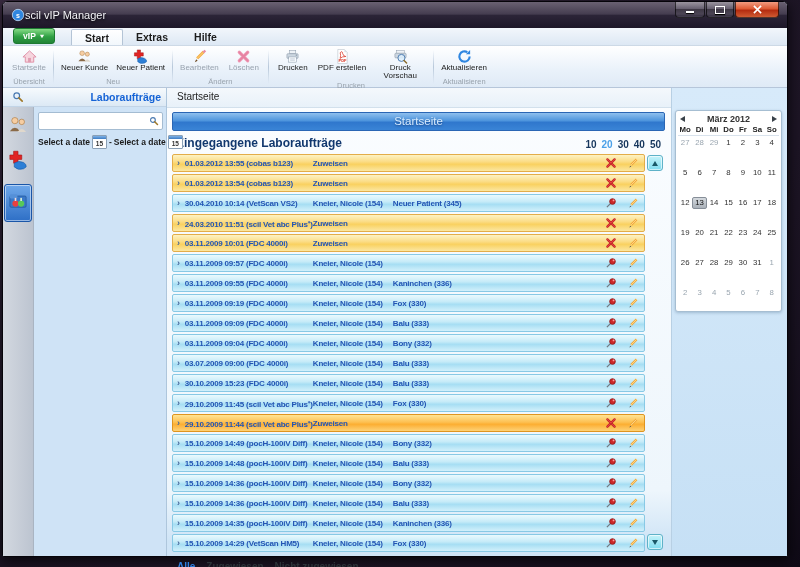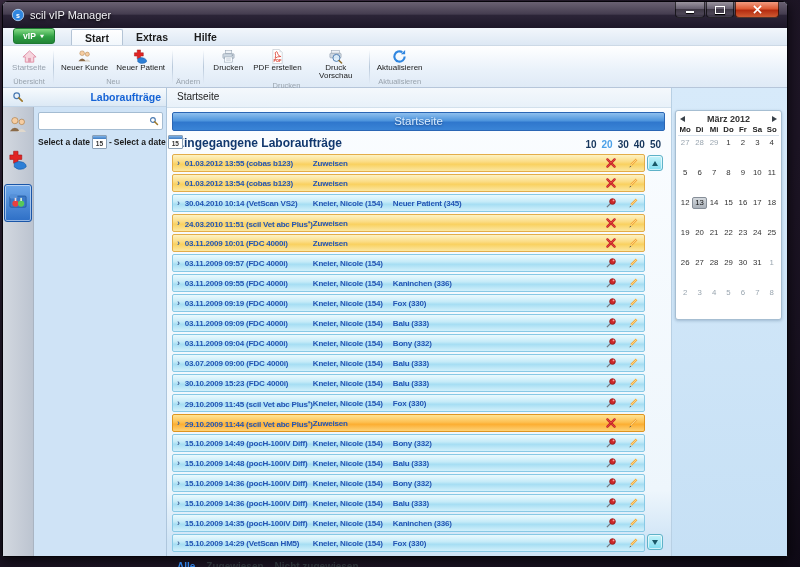--- a/index.html
+++ b/index.html
@@ -6,21 +6,21 @@
   body{width:800px;height:567px;overflow:hidden;position:relative;
        font-family:"Liberation Sans",sans-serif;
        background:radial-gradient(ellipse at 28% 8%, #5a4360 0%, #2a1f33 45%, #0f0a16 100%);}
   .window{position:absolute;left:2px;top:1px;width:784px;height:554px;
           background:#cfe4f6;border:1px solid #06040a;border-radius:5px 5px 2px 2px;
           box-shadow:0 0 0 1px rgba(255,255,255,.22) inset, 0 3px 14px rgba(0,0,0,.8);
           display:flex;flex-direction:column;}
   
   .titlebar{height:26px;flex:none;border-radius:4px 4px 0 0;position:relative;
             background:linear-gradient(#6a6172,#453d50 46%,#2b2437 52%,#1d1728);
-            display:flex;align-items:center;padding-left:8px;gap:5px;}
+            display:flex;align-items:center;padding-left:8px;}
   .titlebar .appic{width:14px;height:14px;display:inline-flex}
   .title-text{color:#f2f2f6;font-size:11px;text-shadow:0 1px 3px #000;}
   .winbtns{position:absolute;right:8px;top:0;display:flex;}
   .wbtn{height:15px;border:1px solid rgba(0,0,0,.65);border-top:none;border-radius:0 0 4px 4px;
         background:linear-gradient(rgba(255,255,255,.32),rgba(255,255,255,.1) 45%,rgba(0,0,0,.25) 50%,rgba(255,255,255,.12));
         display:flex;align-items:center;justify-content:center;margin-left:1px;}
   .wbtn.min{width:28px}.wbtn.max{width:26px}
   .wbtn.close{width:42px;background:linear-gradient(#f29b80,#dd5a34 45%,#b42c10 55%,#d05a32);}
   .glyph-min{width:8px;height:2px;background:#fff;margin-top:4px;box-shadow:0 1px 1px #000}
   .glyph-max{width:8px;height:6px;border:1.5px solid #fff;box-shadow:0 1px 1px #000}
@@ -96,21 +96,21 @@
   .scroll-btn{width:14px;height:14px;border-radius:3px;border:1px solid #5fb2c8;
               background:linear-gradient(#c5f3fa,#7fdcf0);display:flex;align-items:center;justify-content:center;
               box-shadow:0 0 0 1px rgba(255,255,255,.6) inset;}
   .tri-up{width:0;height:0;border-left:3.5px solid transparent;border-right:3.5px solid transparent;border-bottom:5px solid #1a5868}
   .tri-down{width:0;height:0;border-left:3.5px solid transparent;border-right:3.5px solid transparent;border-top:5px solid #1a5868}
   .footerlinks{flex:none;display:flex;gap:11px;padding:7px 0 0 5px;font-size:10px;font-weight:bold;}
   .flink{color:#2c3338}
   .flink.active{color:#2f7fe0}
   
   .rightpanel{width:107px;flex:none;background:linear-gradient(#d7eafa,#c6e0f5);padding:22px 5px 0 3px;border-left:1px solid #b8d0e4;}
-  .calendar{background:#fff;border:1px solid #a6bed2;border-radius:3px;box-shadow:0 1px 3px rgba(20,60,100,.25);padding:3px 2px 20px;}
+  .calendar{background:#fff;border:1px solid #a6bed2;border-radius:3px;box-shadow:0 1px 3px rgba(20,60,100,.25);padding:3px 2px 12px;}
   .cal-head{display:flex;align-items:center;padding:0 2px 1px;}
   .cal-month{flex:1;text-align:center;font-size:9px;font-weight:bold;color:#333;}
   .tri-left{width:0;height:0;border-top:3.5px solid transparent;border-bottom:3.5px solid transparent;border-right:5px solid #3a424a}
   .tri-right{width:0;height:0;border-top:3.5px solid transparent;border-bottom:3.5px solid transparent;border-left:5px solid #3a424a}
   .cal-days{display:grid;grid-template-columns:repeat(7,1fr);text-align:center;font-size:7.8px;font-weight:bold;color:#222;
             border-bottom:1px solid #d8e2ec;padding-bottom:1px;margin-bottom:1px;}
   .cal-grid{display:grid;grid-template-columns:repeat(7,1fr);text-align:center;font-size:7.8px;color:#333;row-gap:18px;}
   .cal-cell{padding:1px 0;border:1px solid transparent;border-radius:2px;line-height:8px;}
   .cal-cell.other{color:#9aa6b0}
   .cal-cell.today{background:linear-gradient(#d4d9de,#aab1b9);border-color:#868e98;color:#111;}
@@ -191,20 +191,42 @@
                 <path d="M10 21 q7 -5 15 -1 q5 3 4 7 l-4 3 q-9 3 -15 -3 z" fill="#2d7fd6" stroke="#1b5ea8"></path>
               </svg>
             </span>
             <span class="rcap">Neuer Patient</span>
           </div>
         </div>
         <div class="rlabel">Neu</div>
       </div>
       <span class="rsep"></span>
       <div class="rgroup">
+        <div class="rbuttons">
+          <div class="rbtn disabled">
+            <span class="ricon">
+              <svg viewBox="0 0 32 32">
+                <line x1="25" y1="6" x2="11" y2="20" stroke="#f2a93c" stroke-width="6"></line>
+                <line x1="25" y1="6" x2="11" y2="20" stroke="#ffd98c" stroke-width="2"></line>
+                <path d="M9 22 L6 28 L12 25 Z" fill="#6e4a22"></path>
+                <rect x="24" y="2" width="5" height="6" transform="rotate(45 26 5)" fill="#e88ca4"></rect>
+              </svg>
+            </span>
+            <span class="rcap">Bearbeiten</span>
+          </div>
+          <div class="rbtn disabled">
+            <span class="ricon">
+              <svg viewBox="0 0 32 32">
+                <path d="M7 7 L25 25 M25 7 L7 25" stroke="#f2a4bc" stroke-width="7" stroke-linecap="round"></path>
+                <path d="M7 7 L25 25 M25 7 L7 25" stroke="#e683a2" stroke-width="4" stroke-linecap="round"></path>
+              </svg>
+            </span>
+            <span class="rcap">Löschen</span>
+          </div>
+        </div>
         <div class="rlabel">Ändern</div>
       </div>
       <span class="rsep"></span>
       <div class="rgroup">
         <div class="rbuttons">
           <div class="rbtn">
             <span class="ricon">
               <svg viewBox="0 0 32 32">
                 <rect x="9" y="3" width="14" height="7" fill="#eef2f6" stroke="#8494a4"></rect>
                 <rect x="4" y="10" width="24" height="10" rx="2" fill="#cdd7e1" stroke="#7a8a9a"></rect>

